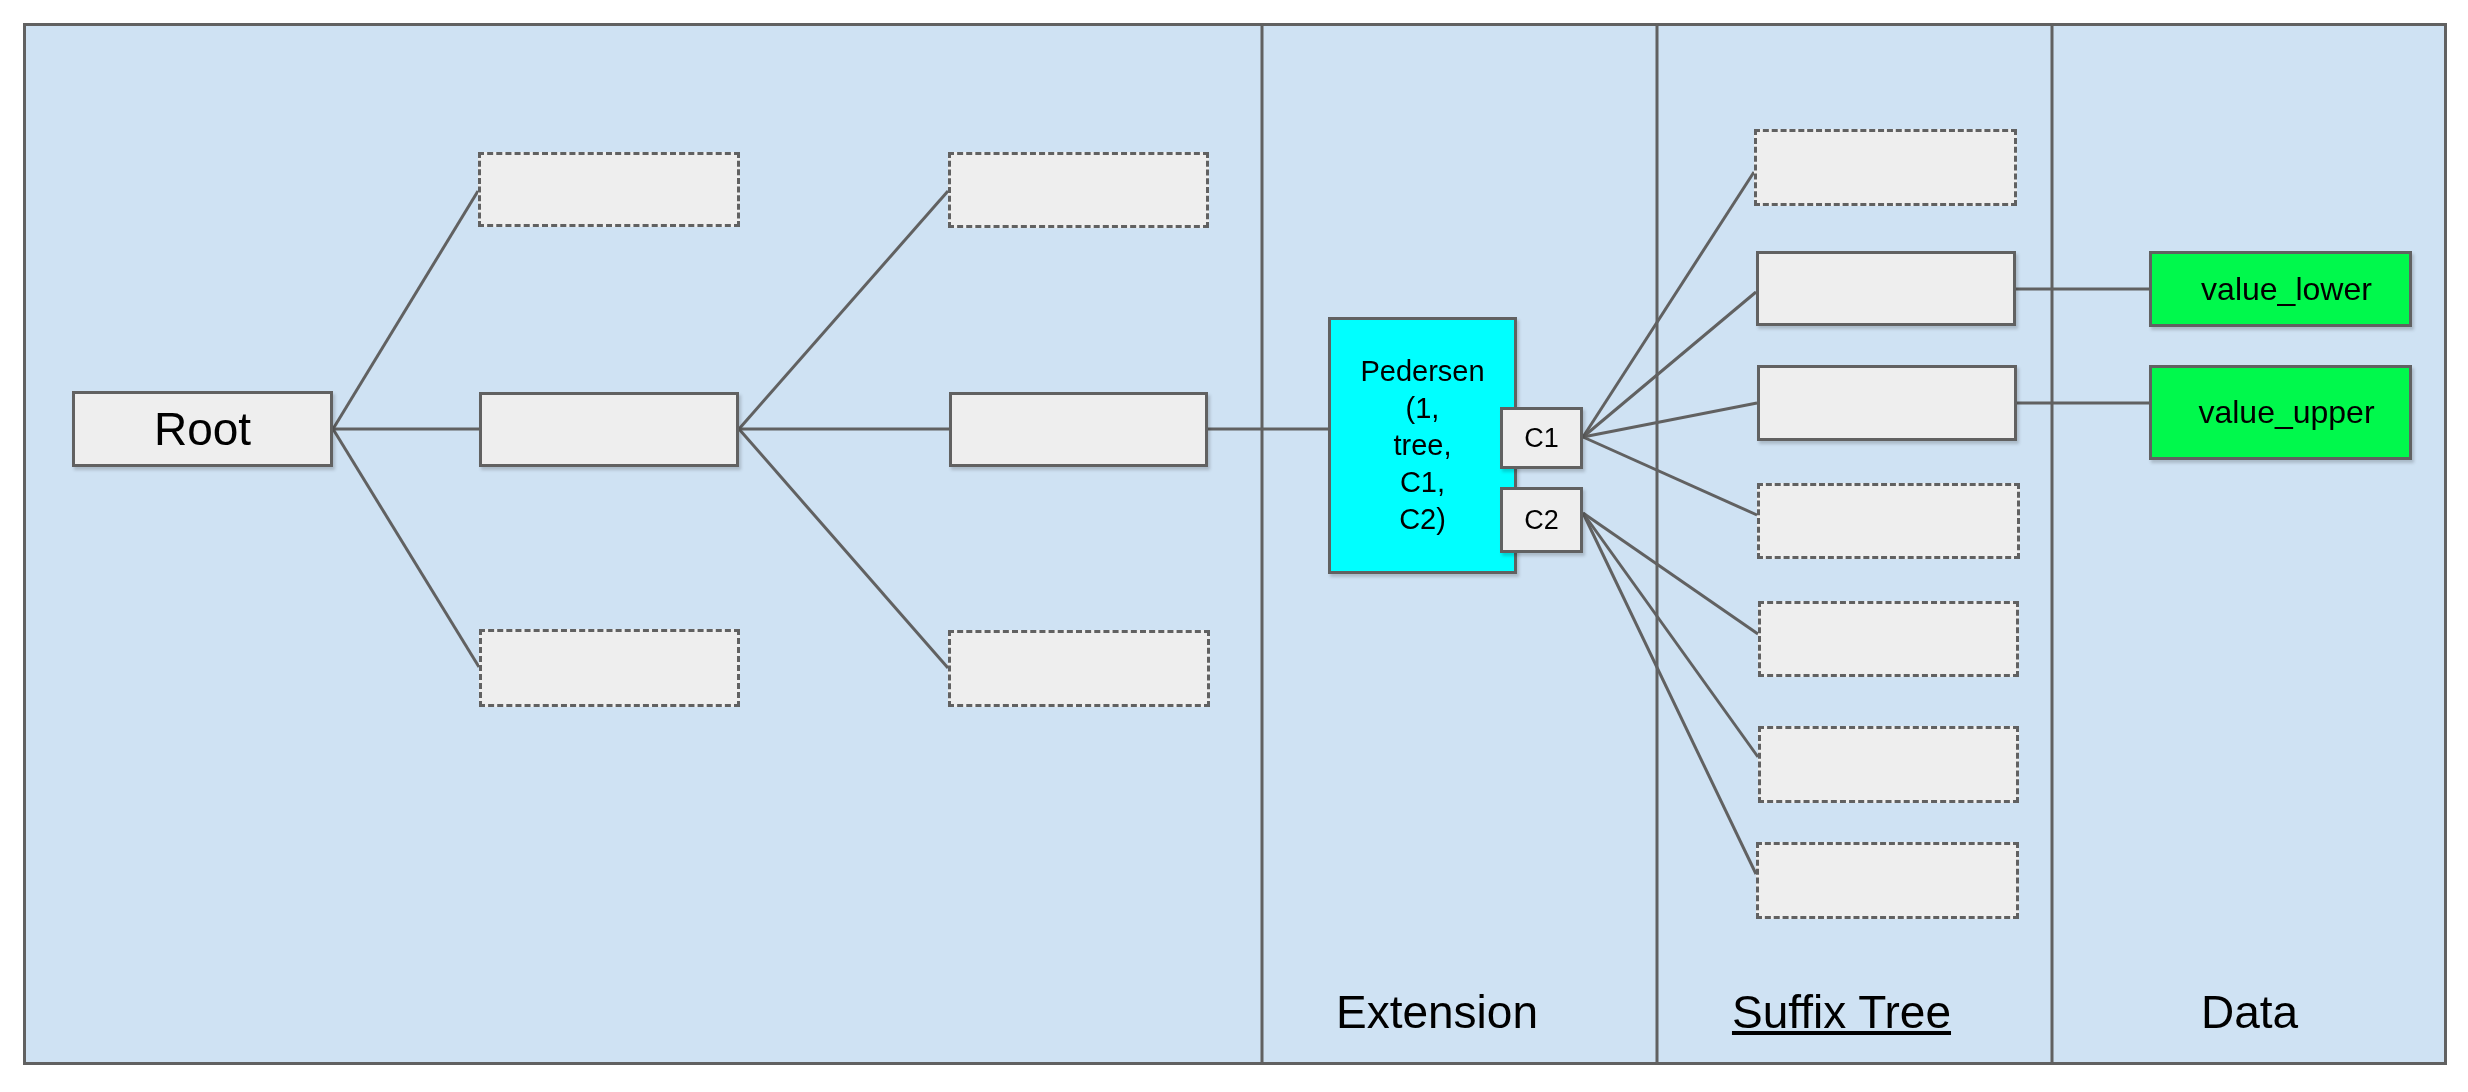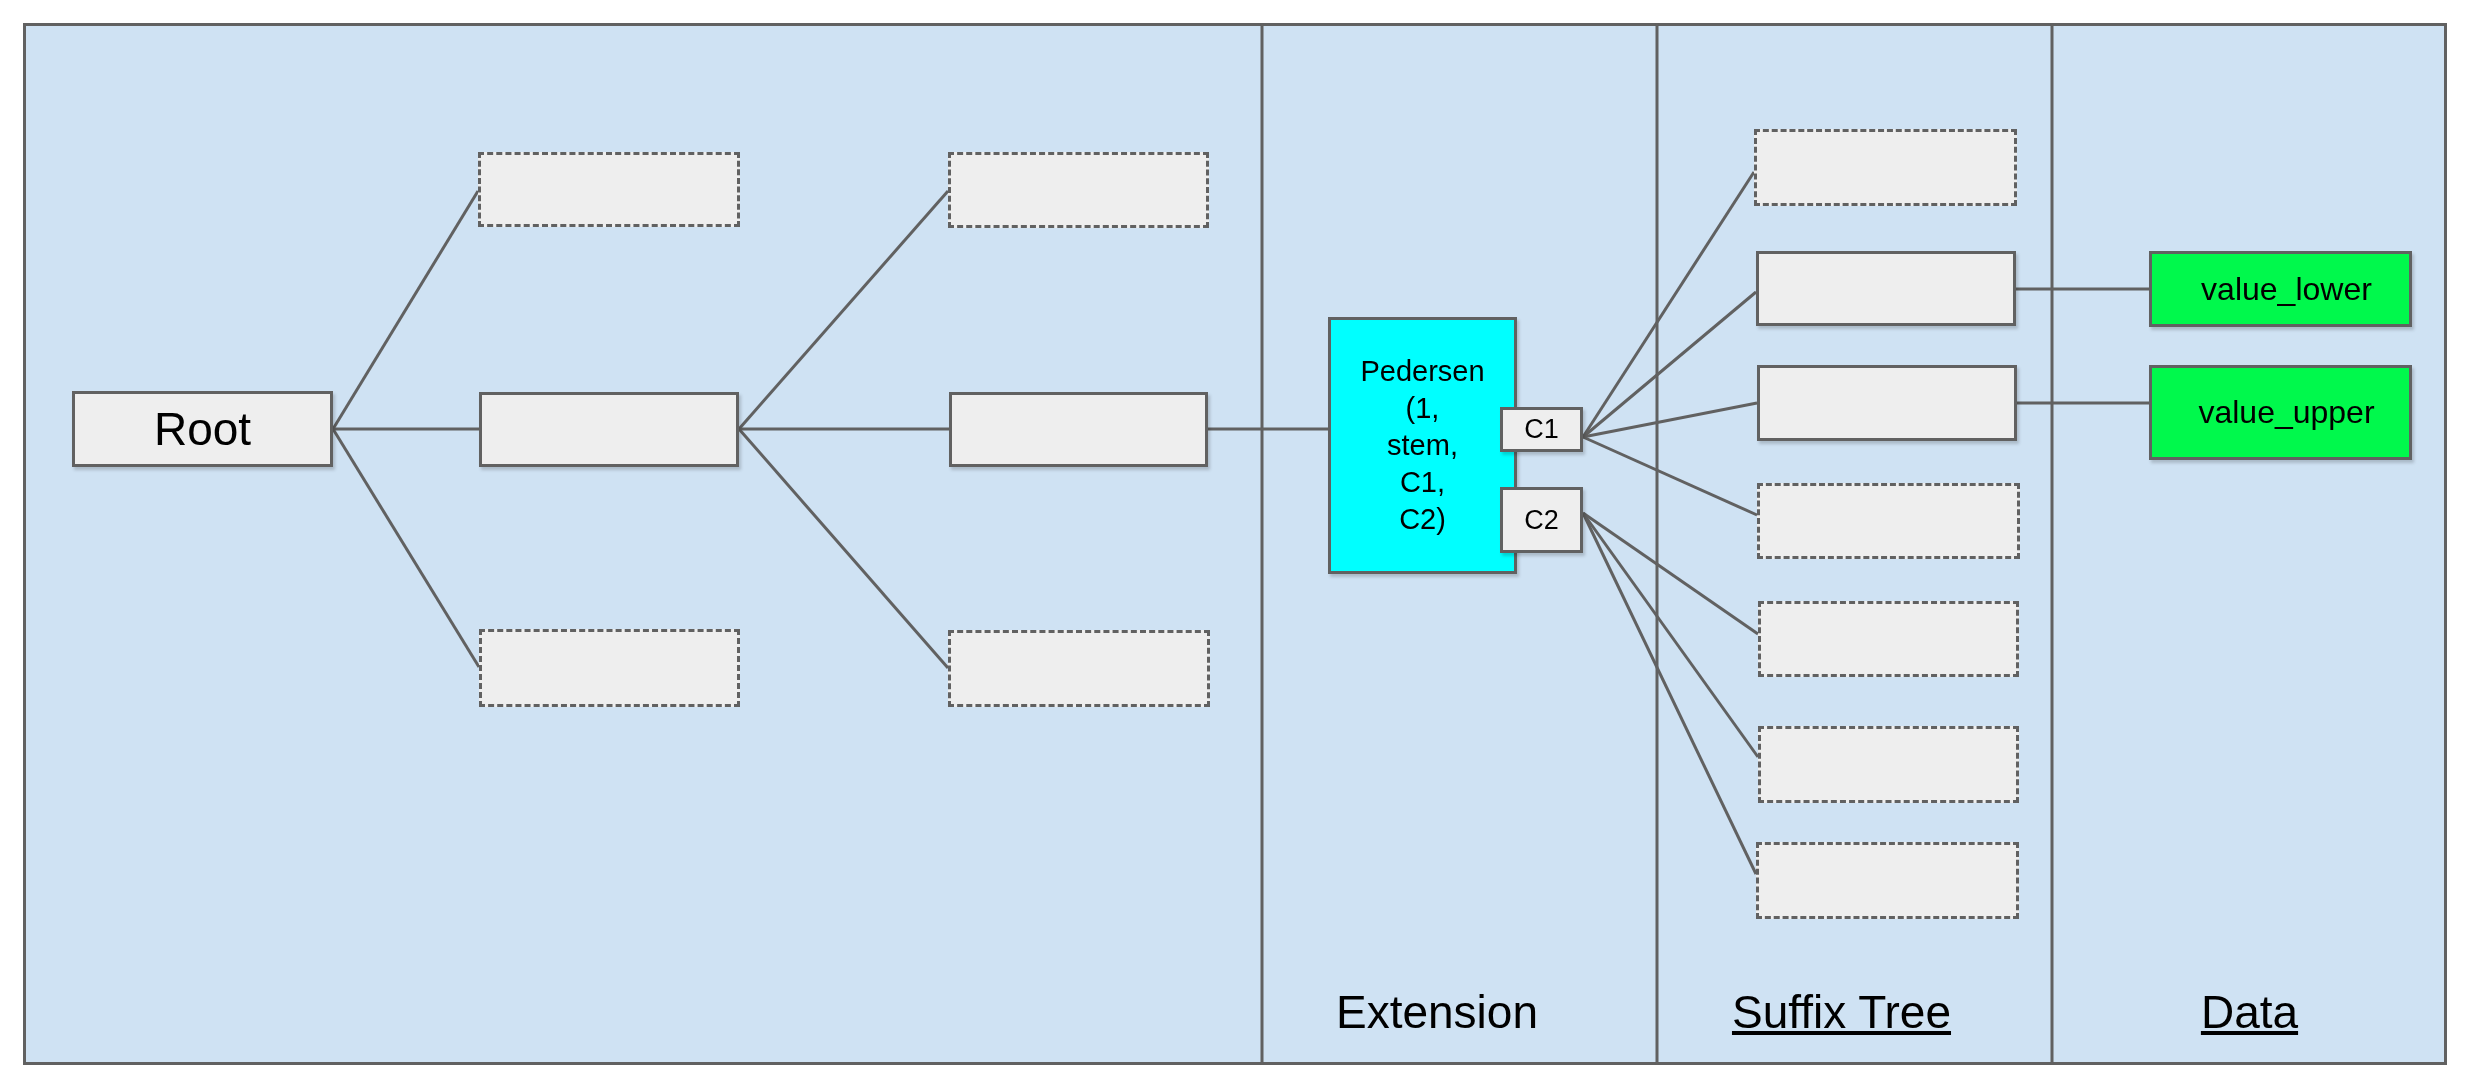--- a/index.html
+++ b/index.html
@@ -106,26 +106,26 @@
   <div class="node solid" style="left:479px; top:392px; width:260px; height:75px;"></div>
   <div class="node dashed" style="left:479px; top:629px; width:261px; height:78px;"></div>
   <div class="node dashed" style="left:948px; top:152px; width:261px; height:76px;"></div>
   <div class="node solid" style="left:949px; top:392px; width:259px; height:75px;"></div>
   <div class="node dashed" style="left:948px; top:630px; width:262px; height:77px;"></div>
 
   <div class="node cyan pedersen-label" style="left:1328px; top:317px; width:189px; height:257px;">
     <div>
       <div>Pedersen</div>
       <div>(1,</div>
-      <div>stem,</div>
+      <div>tree,</div>
       <div>C1,</div>
       <div>C2)</div>
     </div>
   </div>
-  <div class="node solid small-label" style="left:1500px; top:407px; width:83px; height:45px;">
+  <div class="node solid small-label" style="left:1500px; top:407px; width:83px; height:62px;">
     <span>C1</span>
   </div>
   <div class="node solid small-label" style="left:1500px; top:487px; width:83px; height:66px;">
     <span>C2</span>
   </div>
 
   <div class="node dashed" style="left:1754px; top:129px; width:263px; height:77px;"></div>
   <div class="node solid" style="left:1756px; top:251px; width:260px; height:75px;"></div>
   <div class="node solid" style="left:1757px; top:365px; width:260px; height:76px;"></div>
   <div class="node dashed" style="left:1757px; top:483px; width:263px; height:76px;"></div>
@@ -135,15 +135,15 @@
 
   <div class="node green value-label" style="left:2149px; top:251px; width:263px; height:76px;">
     <span>value_lower</span>
   </div>
   <div class="node green value-label" style="left:2149px; top:365px; width:263px; height:95px;">
     <span>value_upper</span>
   </div>
 
   <div class="section-label" style="left:1262px; width:350px;">Extension</div>
   <div class="section-label" style="left:1657px; width:369px;text-decoration:underline;">Suffix Tree</div>
-  <div class="section-label" style="left:2052px; width:395px;text-decoration:underline;">Data</div>
+  <div class="section-label" style="left:2052px; width:395px;">Data</div>
 
 </div>
 
 </body></html>

